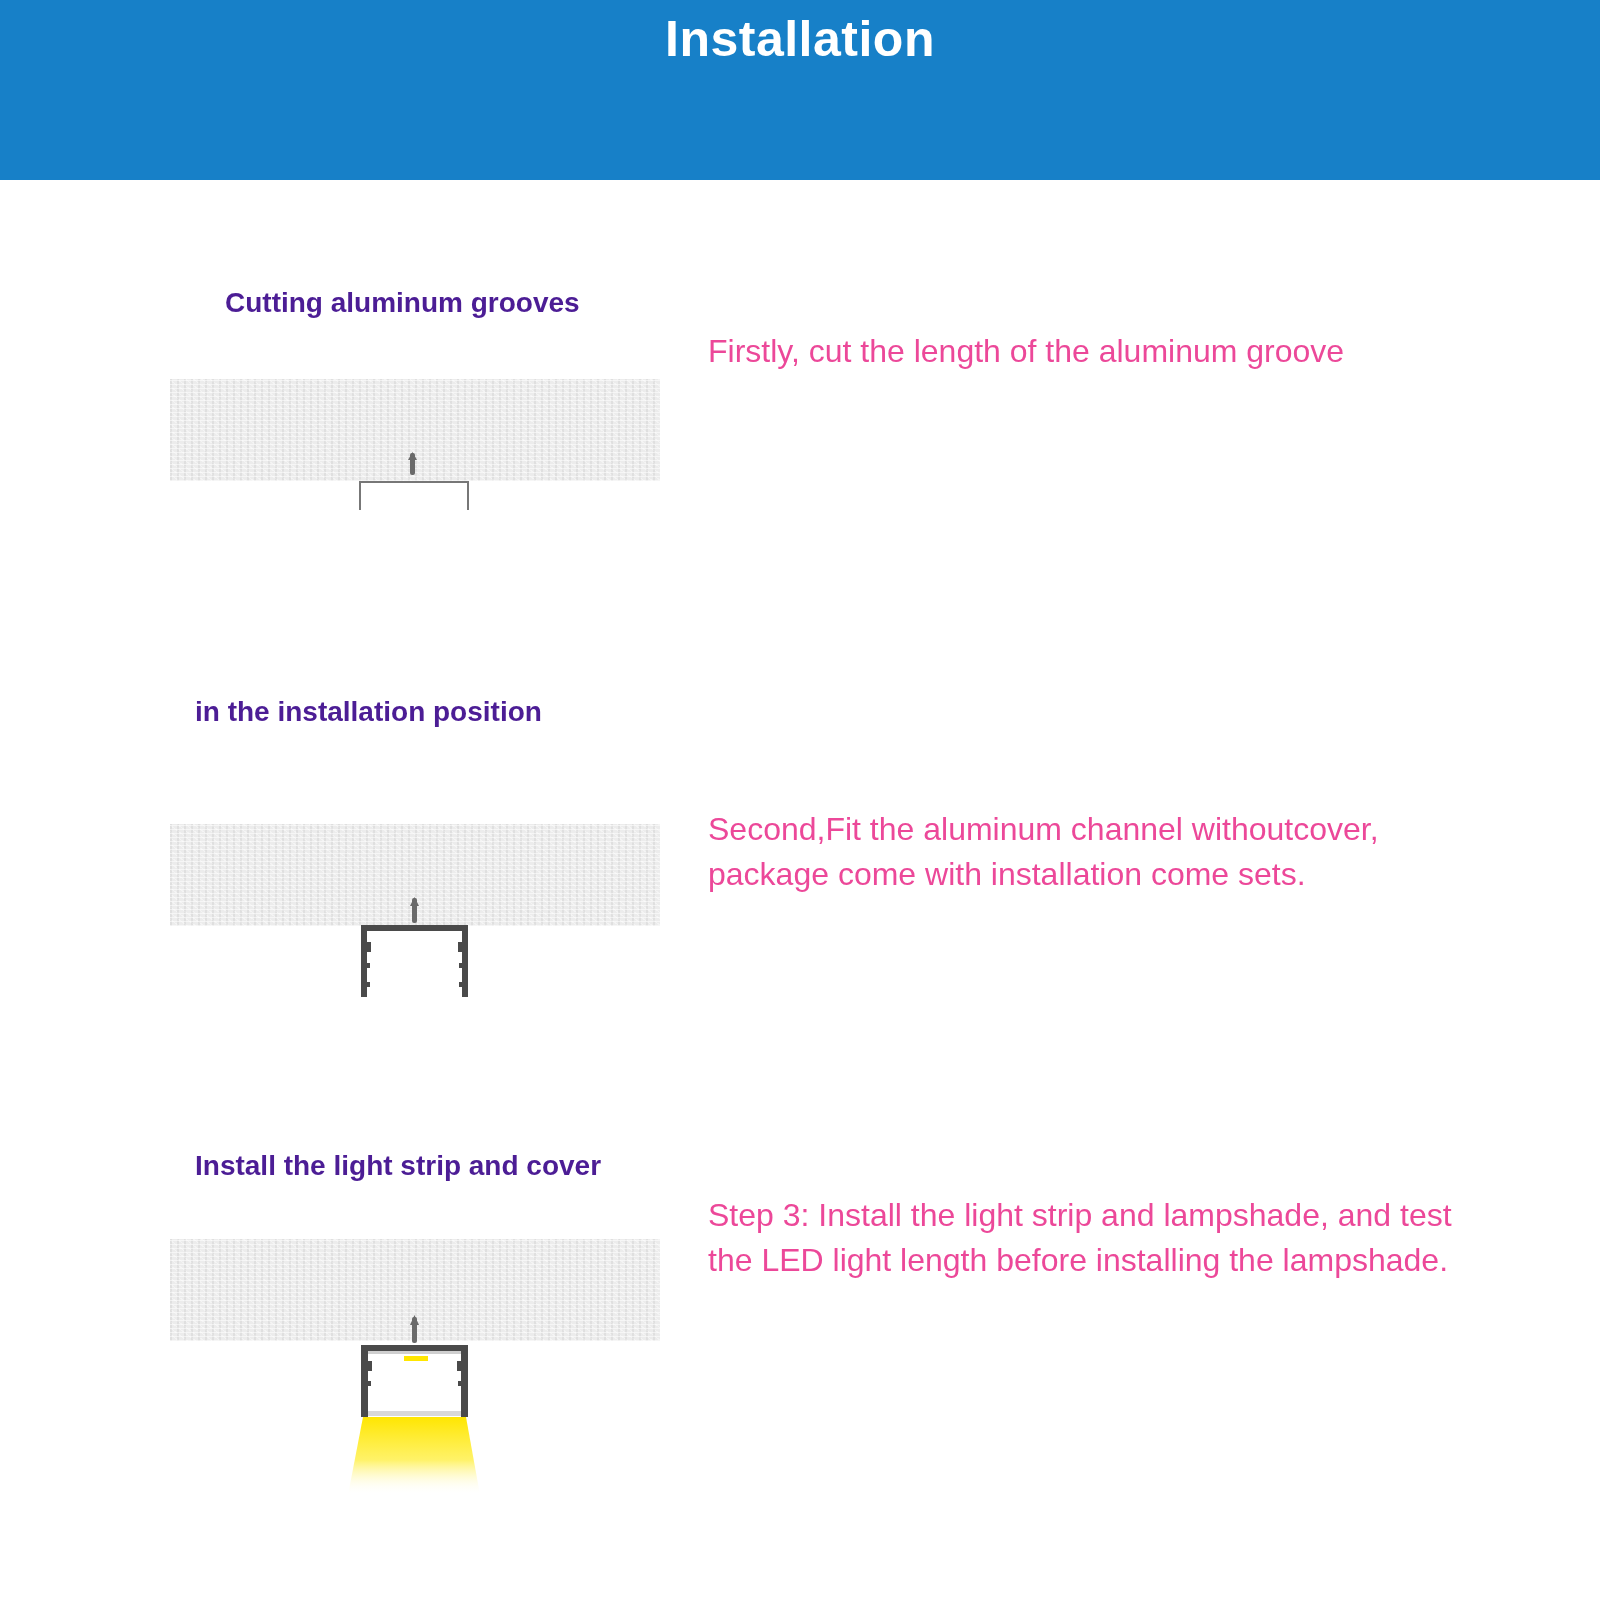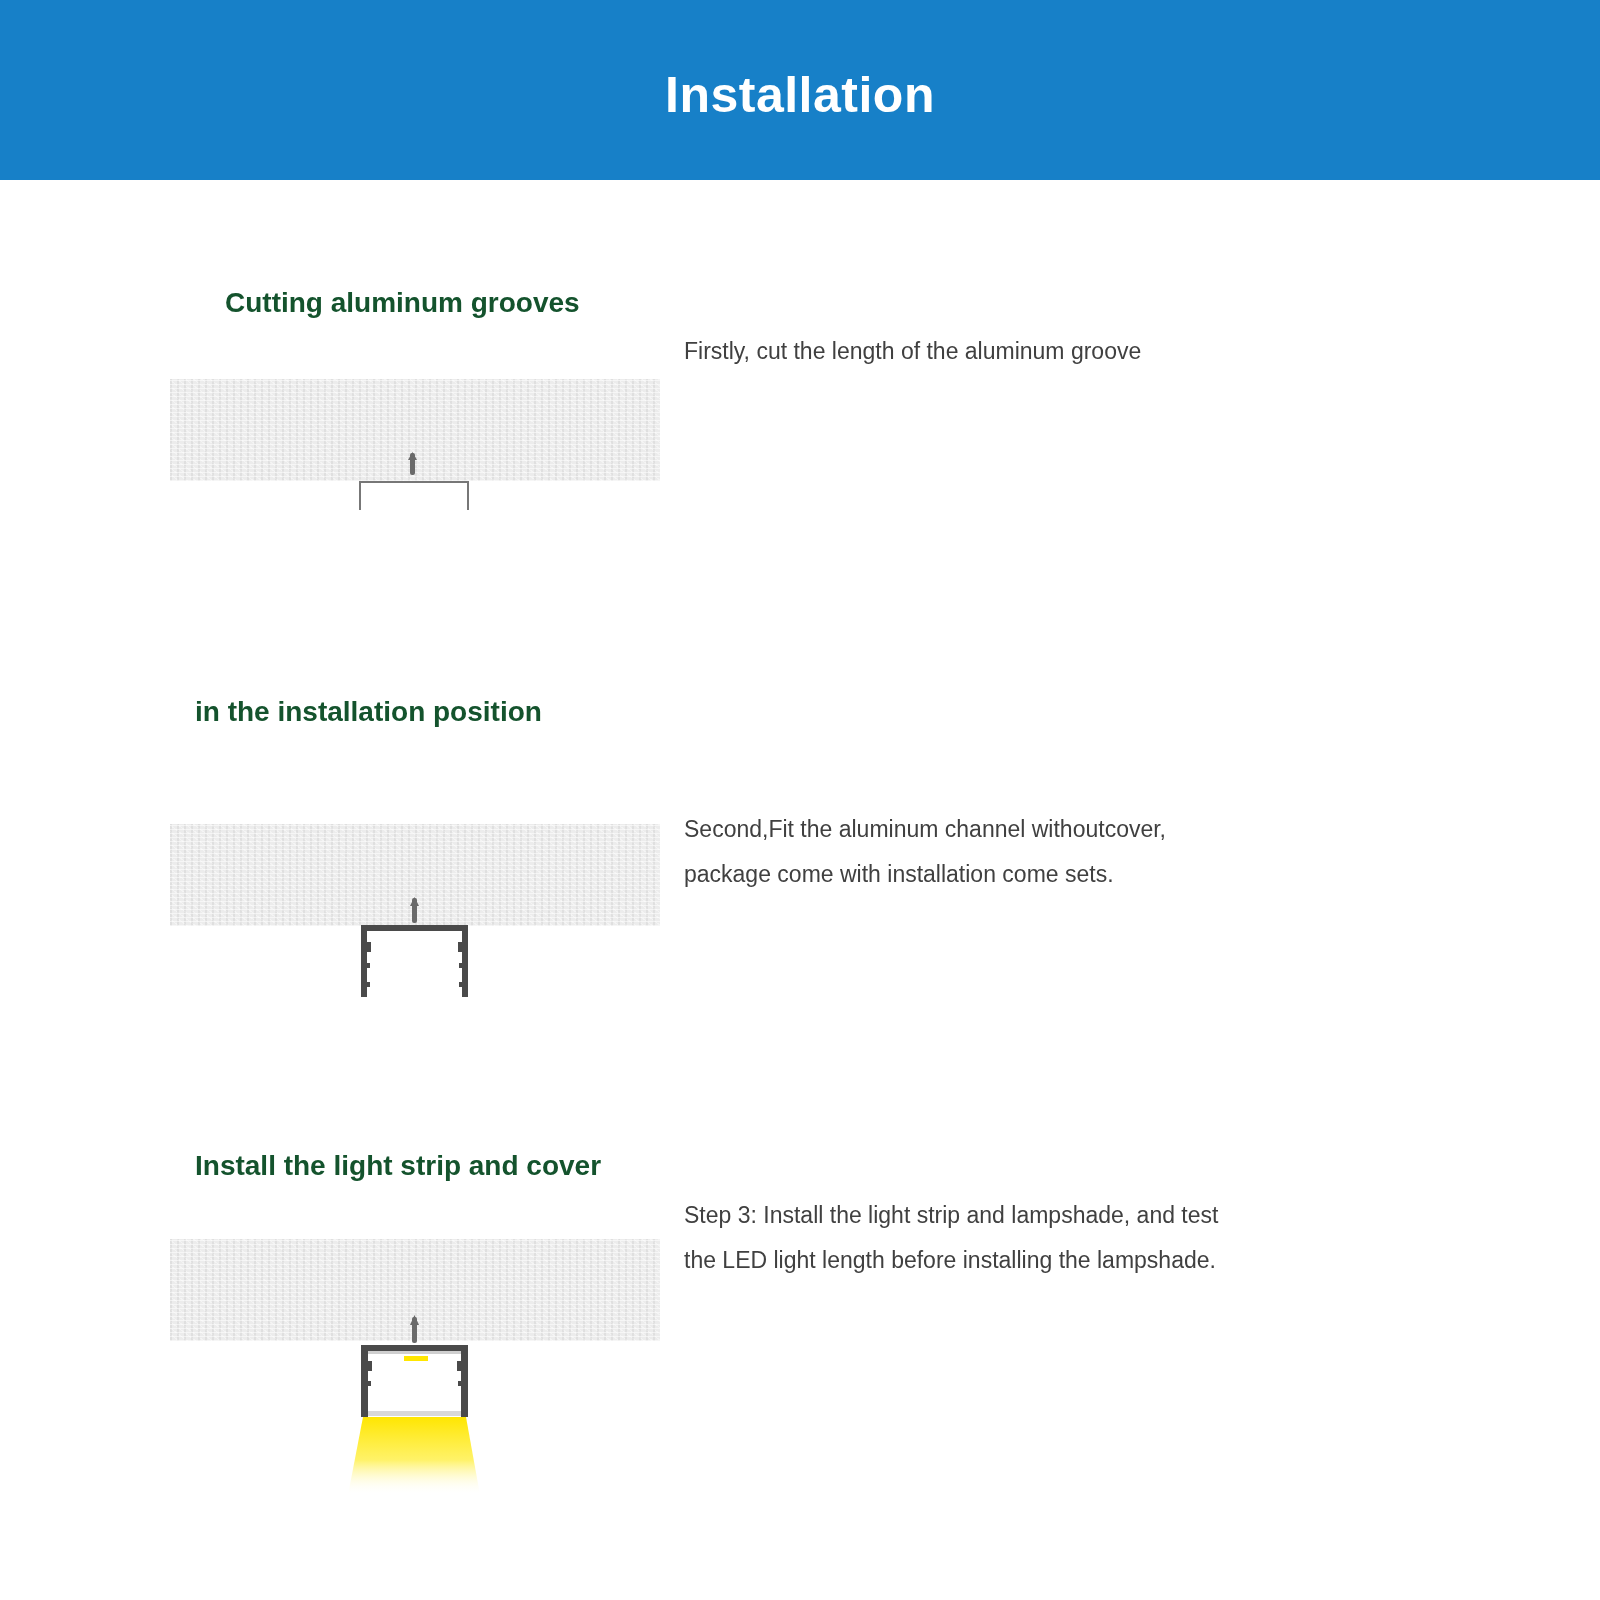--- a/index.html
+++ b/index.html
@@ -1,33 +1,33 @@
 <!DOCTYPE html>
 <html><head>
 <meta charset="utf-8">
 <style>
   * { box-sizing: border-box; margin: 0; padding: 0; }
   html, body { width: 1600px; height: 1600px; background: #ffffff; overflow: hidden; }
   body { font-family: "Liberation Sans", "DejaVu Sans", sans-serif; color: #111; position: relative; }
 
   .banner {
     position: absolute; left: 0; top: 0; width: 1600px; height: 180px;
-    background: #1780c8; display: flex; align-items: center; justify-content: center;
+    background: #1780c8; display: flex; align-items: flex-start; justify-content: center;
   }
   .banner h1 {
     color: #ffffff; font-size: 50px; font-weight: bold; letter-spacing: 0.5px;
     margin-top: 10px;
   }
 
   .step { position: absolute; left: 0; width: 1600px; }
   .step-heading {
-    position: absolute; font-size: 28px; font-weight: bold; color: #14532d; line-height: 34px;
+    position: absolute; font-size: 28px; font-weight: bold; color: #4c1d95; line-height: 34px;
   }
   .step-desc {
-    position: absolute; left: 684px; font-size: 23px; color: #404040; line-height: 45px;
+    position: absolute; left: 708px; font-size: 32px; color: #ec4899; line-height: 45px;
     width: 760px;
   }
   .ceiling {
     position: absolute; left: 170px; width: 490px; height: 102px;
     background-color: #ececec;
     background-image:
       repeating-linear-gradient(0deg, rgba(255,255,255,0.55) 0 1px, transparent 1px 4px),
       repeating-linear-gradient(90deg, rgba(200,200,200,0.35) 0 2px, transparent 2px 7px),
       repeating-linear-gradient(37deg, rgba(255,255,255,0.4) 0 1px, transparent 1px 5px);
   }

